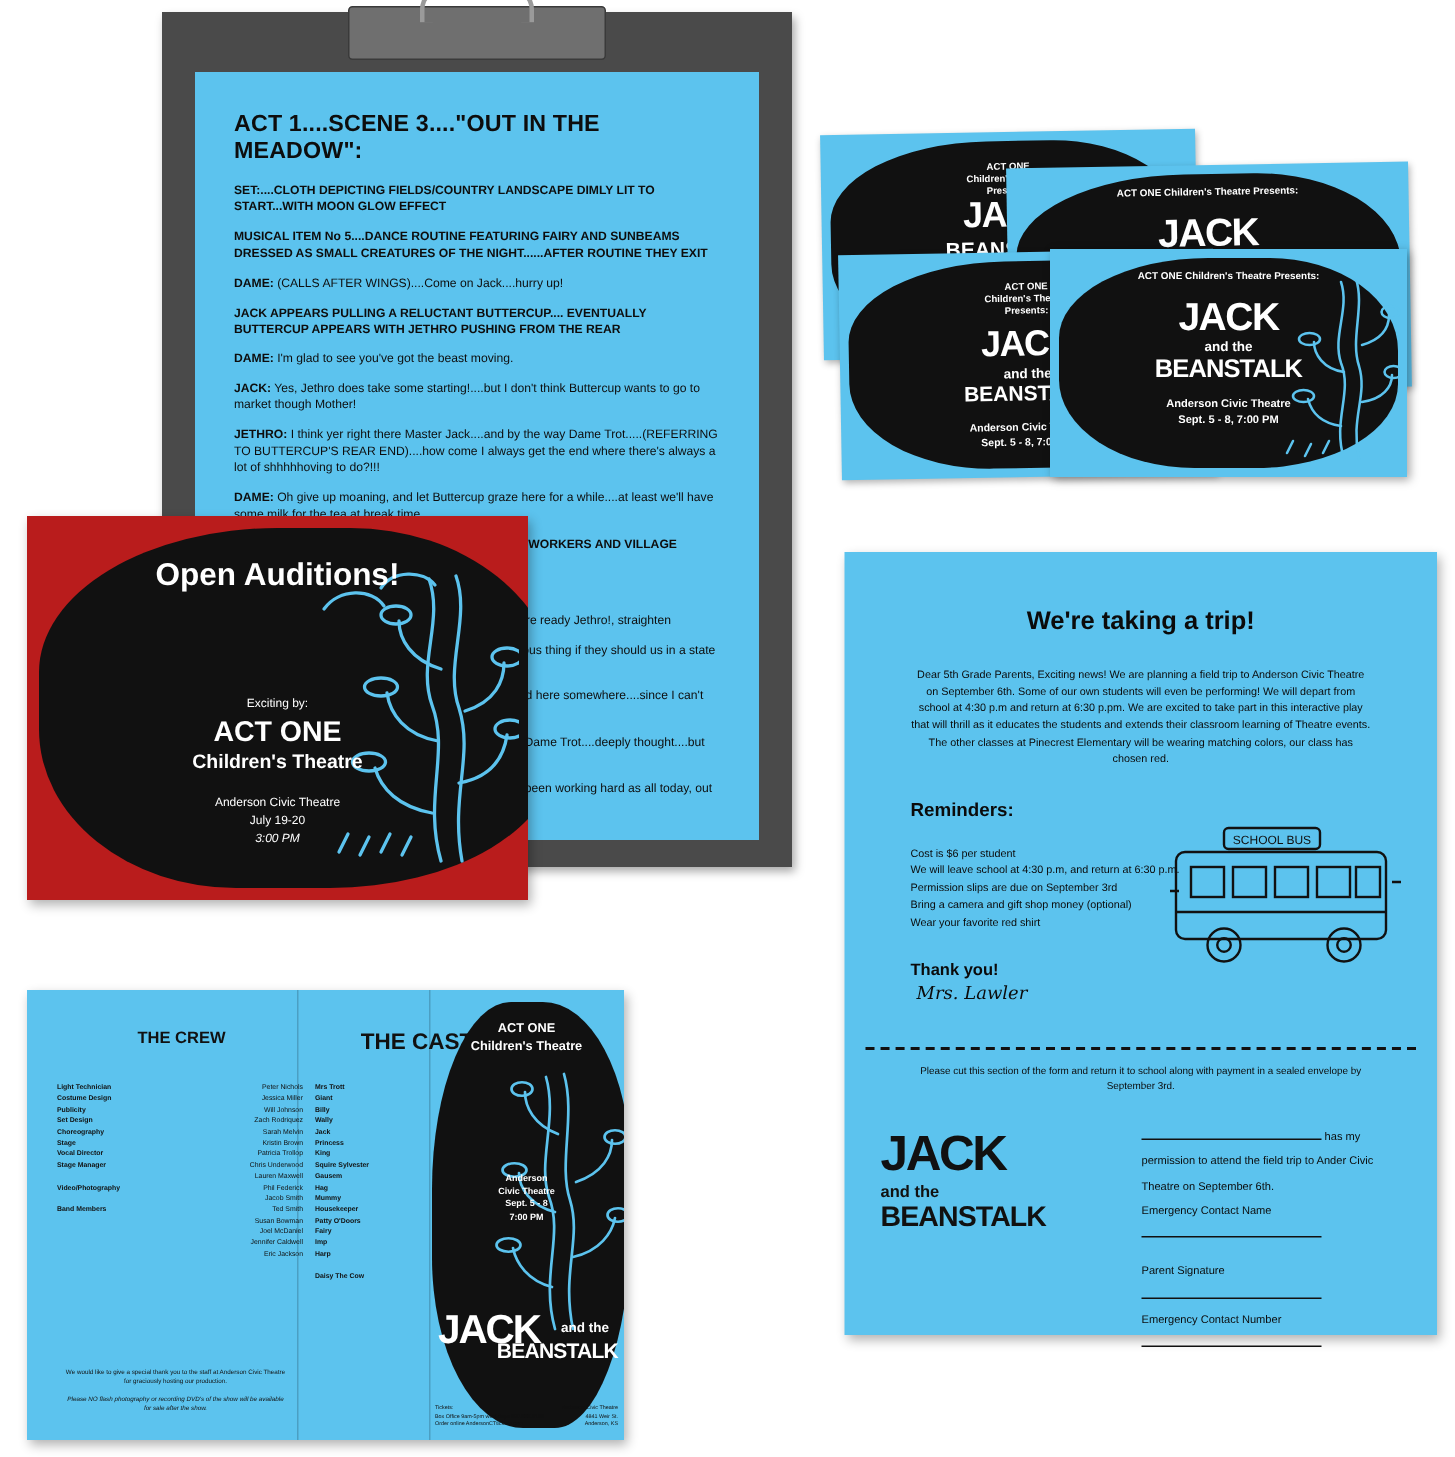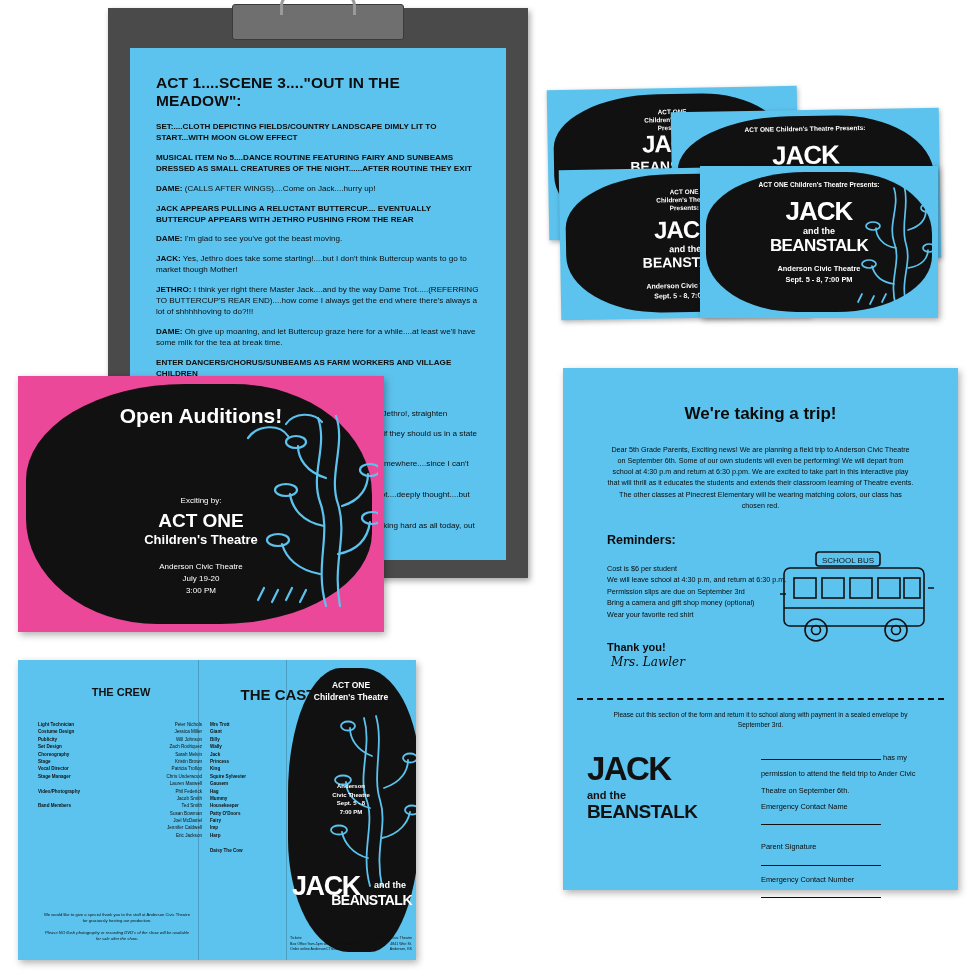--- a/index.html
+++ b/index.html
@@ -12,34 +12,34 @@
   #clip-clamp{position:absolute;left:50%;top:-4px;transform:translateX(-50%);width:170px;height:34px;background:#6f6f6f;border:1px solid #3a3a3a;border-radius:3px;}
   #clip-ring{position:absolute;left:50%;top:-16px;transform:translateX(-50%);width:70px;height:20px;border:3px solid #9a9a9a;border-bottom:none;border-radius:14px 14px 0 0;}
   #script{position:absolute;left:22px;top:40px;width:376px;height:512px;background:#5cc3ee;padding:26px 26px 0 26px;box-sizing:border-box;color:#0d0d0d;}
   #script h1{font-size:15.5px;margin:0 0 12px 0;letter-spacing:.1px;font-weight:bold;}
   .sl{font-size:8.1px;line-height:1.35;margin:0 0 9px 0;font-weight:bold;}
   .sl .lead{font-weight:bold;}
   .sl.norm{font-weight:normal;}
   .sl.norm .lead{font-weight:bold;}
 
   
-  #poster{left:18px;top:376px;width:366px;height:256px;background:#ec4899;box-shadow:2px 3px 7px rgba(0,0,0,.3);overflow:hidden;}
+  #poster{left:18px;top:344px;width:334px;height:256px;background:#b91c1c;box-shadow:2px 3px 7px rgba(0,0,0,.3);overflow:hidden;}
   .blob{position:absolute;background:#111;}
   #poster .blobmain{left:8px;top:8px;width:346px;height:240px;border-radius:46% 40% 44% 38%/40% 46% 38% 44%;}
   #poster .txt{position:absolute;left:0;right:0;text-align:center;color:#fff;}
   #poster .t1{top:28px;font-size:21px;font-weight:bold;}
   #poster .jack{top:58px;font-size:30px;font-weight:bold;letter-spacing:-1px;}
   #poster .andthe{font-size:11px;font-weight:bold;}
   #poster .bean{font-size:14px;font-weight:bold;letter-spacing:-.4px;}
   #poster .t2{top:120px;font-size:8px;}
   #poster .t3{top:134px;font-size:19px;font-weight:bold;}
   #poster .t4{top:156px;font-size:13px;font-weight:bold;}
   #poster .t5{top:186px;font-size:8px;}
   #poster .t6{top:198px;font-size:8px;}
-  #poster .t7{top:210px;font-size:8px;}
+  #poster .t7{top:210px;font-size:8px;font-style:italic;}
 
   .vine{position:absolute;}
   .vine svg{display:block;}
 
   
   #tick-back2{left:548px;top:88px;width:250px;height:150px;background:#5cc3ee;transform:rotate(-1deg);box-shadow:1px 2px 5px rgba(0,0,0,.3);overflow:hidden;}
   #tick-back1{left:672px;top:110px;width:268px;height:150px;background:#5cc3ee;transform:rotate(-1deg);box-shadow:1px 2px 5px rgba(0,0,0,.3);overflow:hidden;}
   #tick-mid{left:560px;top:168px;width:250px;height:150px;background:#5cc3ee;transform:rotate(-1deg);box-shadow:1px 2px 5px rgba(0,0,0,.3);overflow:hidden;}
   #tick-front{left:700px;top:166px;width:238px;height:152px;background:#5cc3ee;box-shadow:2px 2px 6px rgba(0,0,0,.35);overflow:hidden;}
   .tk-stub{position:absolute;left:6px;top:6px;right:6px;bottom:6px;}

